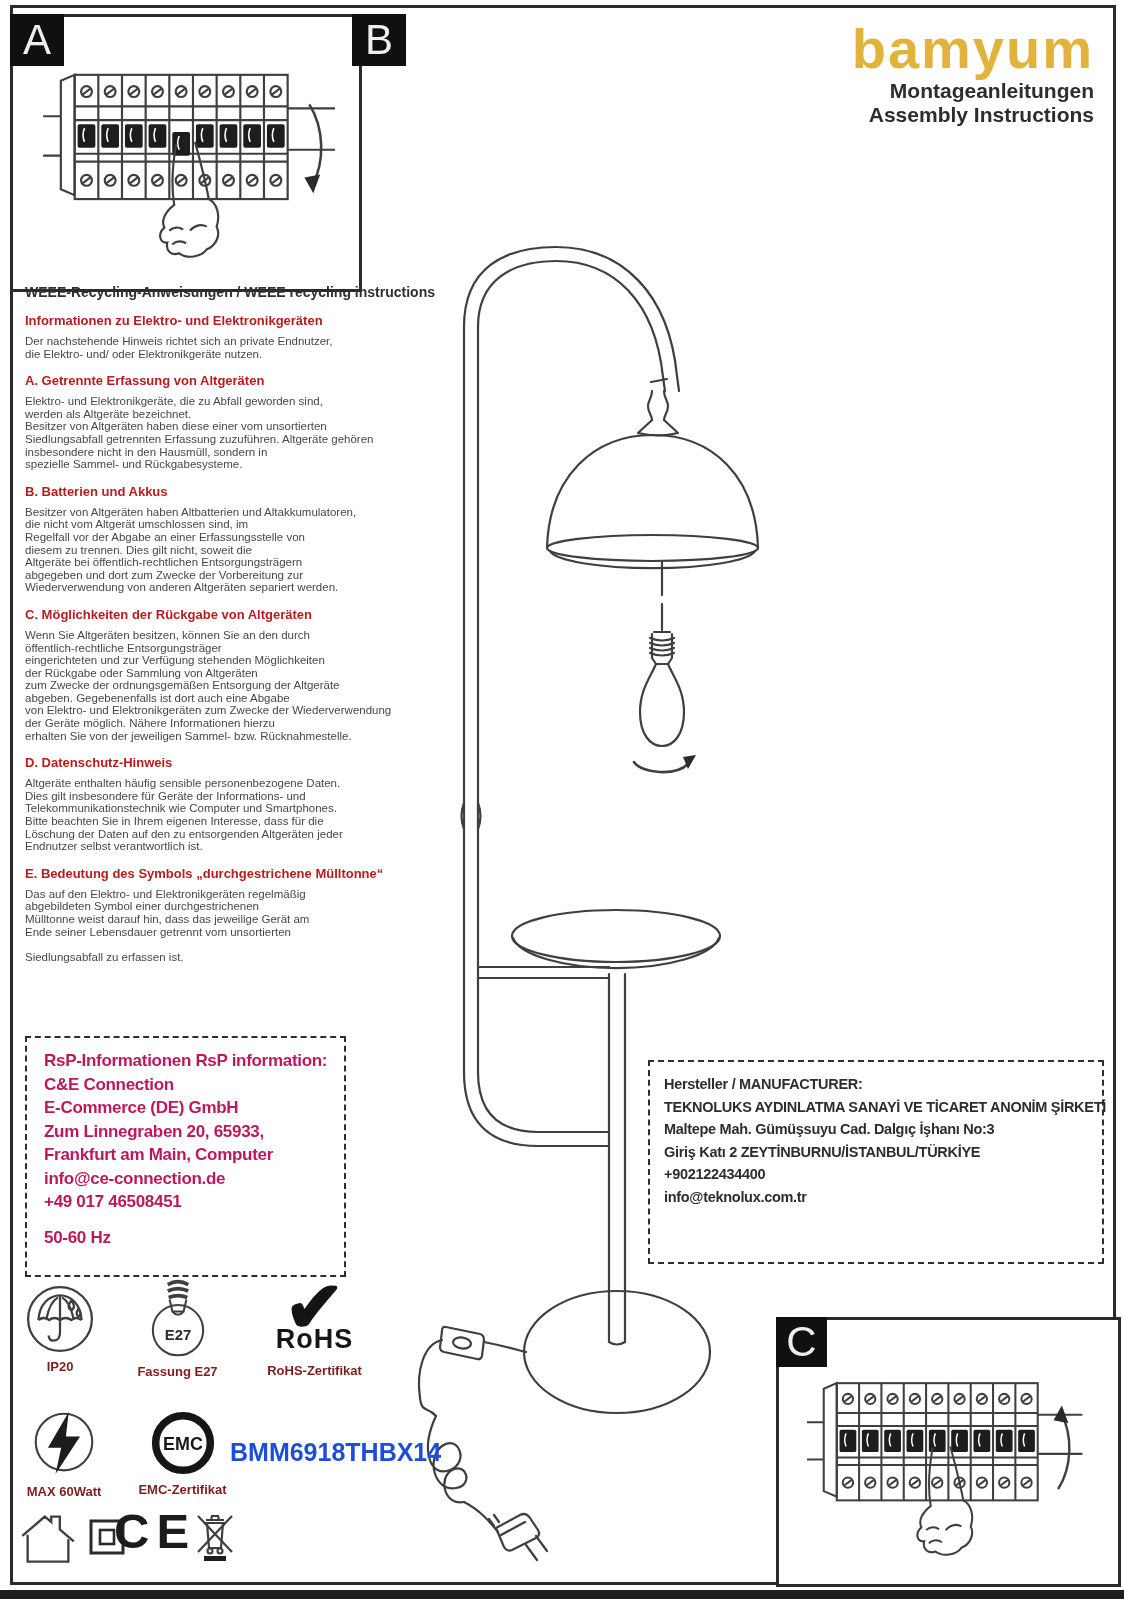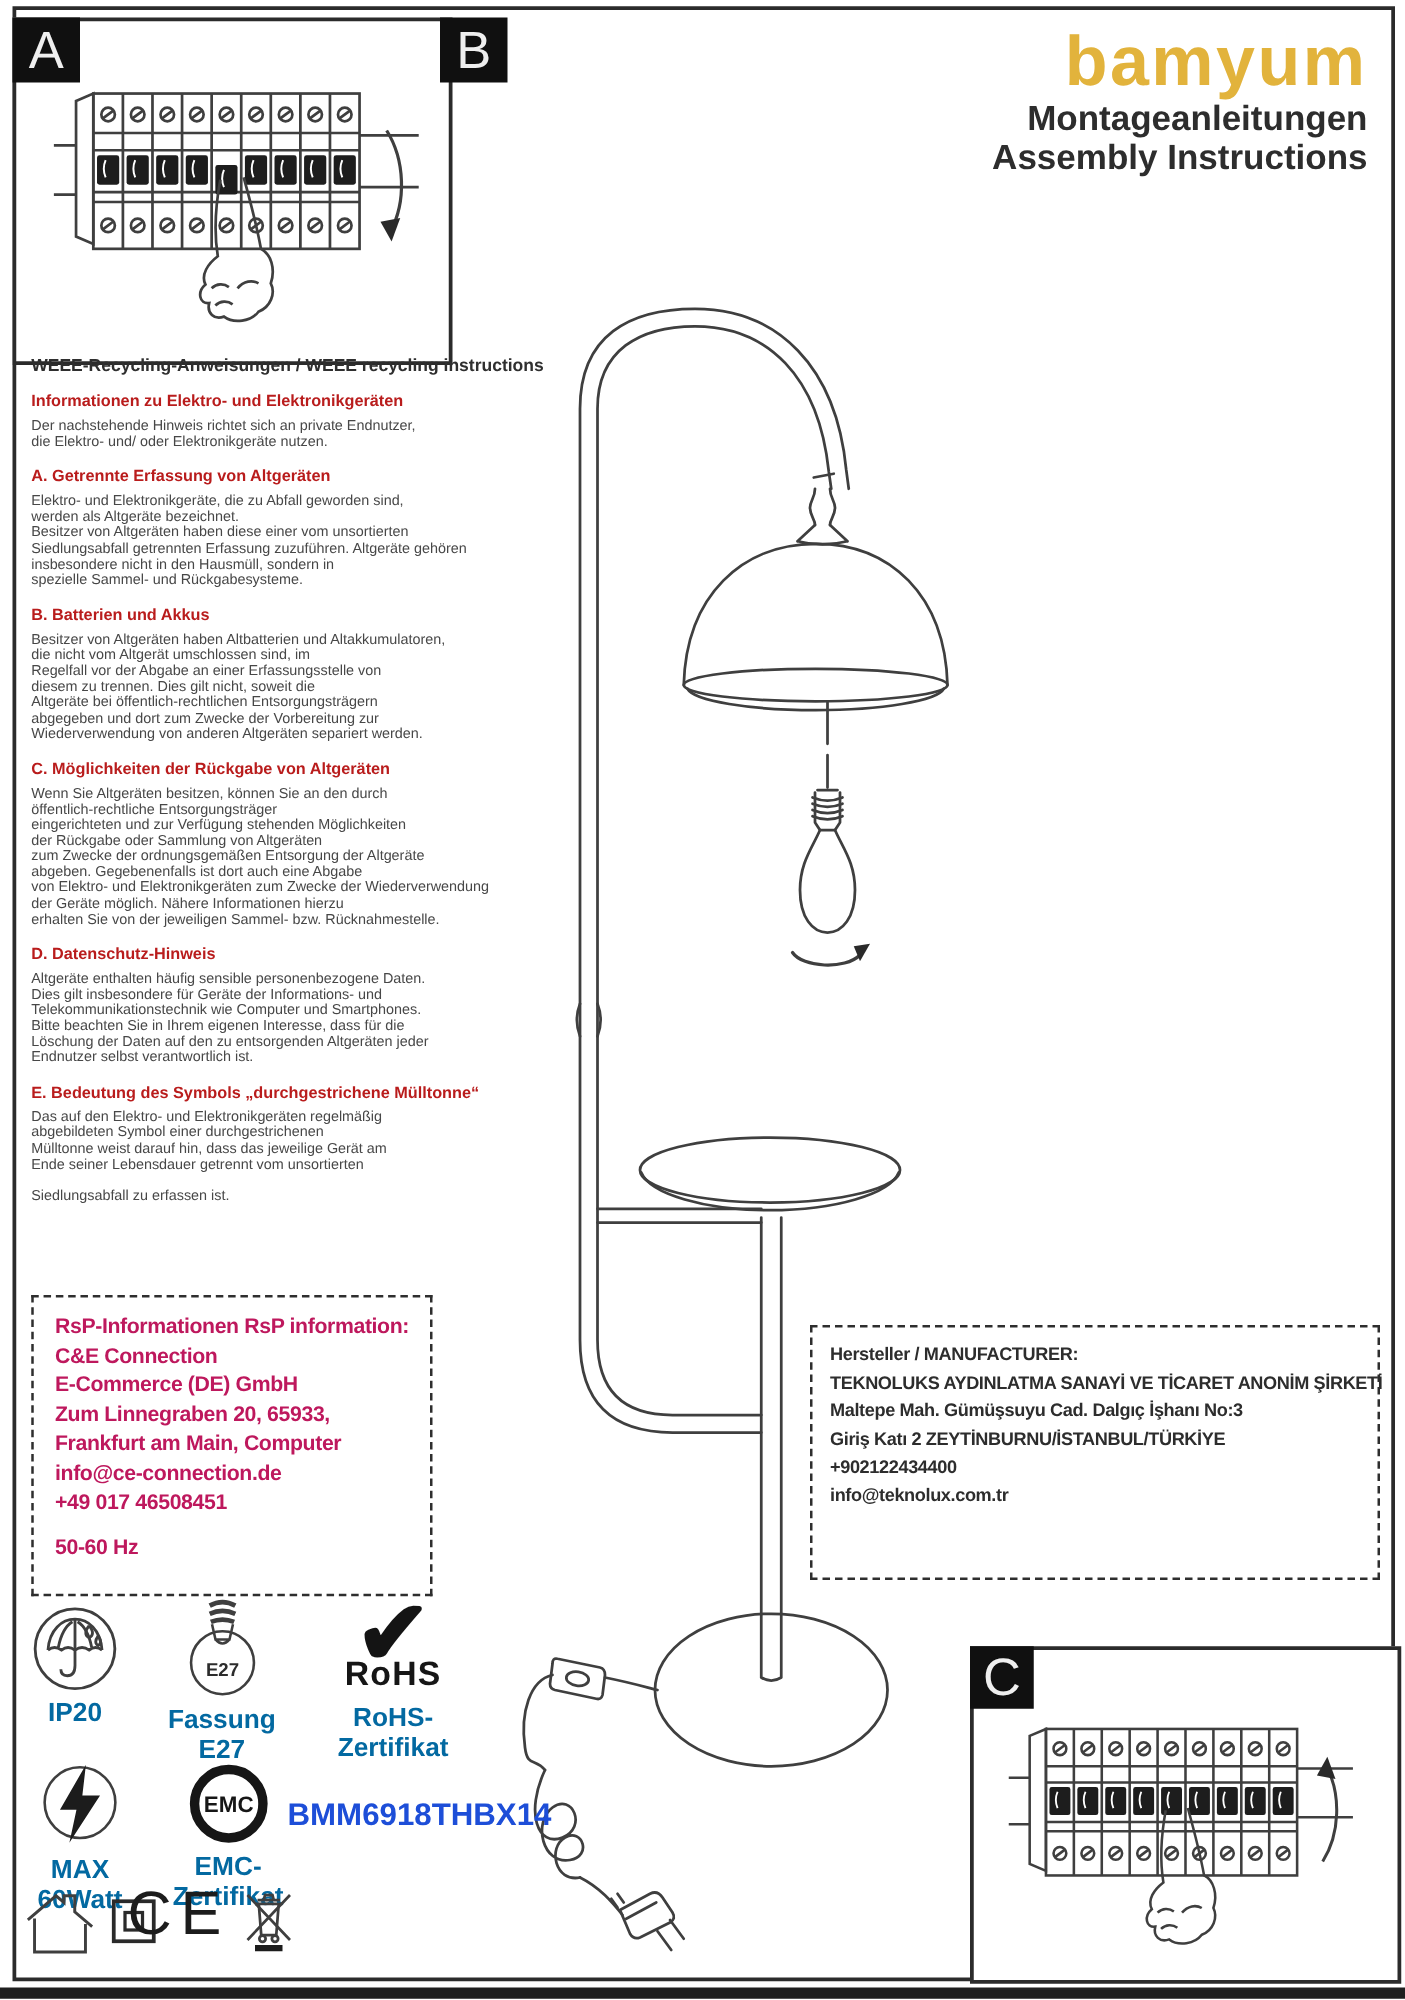--- a/index.html
+++ b/index.html
@@ -19,21 +19,21 @@
   .box-c{left:776px;top:1317px;width:339px;height:264px;}
   .step-label{width:54px;height:52px;background:#101010;color:#efefef;
       display:flex;align-items:center;justify-content:center;font-size:42px;font-weight:400;}
   .label-in-box{position:absolute;left:-3px;top:-3px;}
   .label-b{left:352px;top:14px;}
   .label-c-size{width:51px;height:50px;}
 
   
   .brand-wrap{top:20px;right:30px;text-align:right;}
   .brand-name{font-size:56px;font-weight:bold;letter-spacing:2px;line-height:1.05;color:#e2b33c;}
-  .brand-sub{font-size:28px;font-weight:bold;color:#2d2d2d;line-height:1.13;}
+  .brand-sub{font-size:21px;font-weight:bold;color:#2d2d2d;line-height:1.13;}
 
   
   .weee{left:25px;top:284px;width:436px;}
   .weee-title{font-size:14px;font-weight:bold;color:#2f2f2f;margin-bottom:9px;}
   .weee-h{font-size:13px;font-weight:bold;color:#b91c1c;margin:13px 0 7px 0;}
   .weee-b{font-size:11.5px;line-height:12.6px;color:#474747;}
 
   
   .dashed{border:2px dashed #2e2e2e;background:transparent;}
   .bulb-box{left:742px;top:688px;width:292px;height:106px;}
@@ -43,25 +43,25 @@
   .rsp-line{font-size:17px;font-weight:bold;letter-spacing:-0.3px;color:#be185d;line-height:23.5px;padding-left:17px;}
   .rsp-first{padding-top:11px;}
   .rsp-freq{padding-top:12px;}
   .man-box{left:648px;top:1060px;width:452px;height:200px;}
   .man-line{font-size:14.5px;font-weight:bold;letter-spacing:-0.3px;color:#2d2d2d;line-height:22.5px;padding-left:14px;}
   .man-first{padding-top:11px;}
   .man-made{padding-top:22px;}
 
   
   .cert{text-align:center;}
-  .cert-label{font-size:21px;font-weight:bold;color:#0369a1;margin-top:4px;}
+  .cert-label{font-size:13px;font-weight:bold;color:#7f1d1d;margin-top:4px;}
   .rohs-word{font-size:27px;font-weight:bold;color:#161616;letter-spacing:1px;margin-top:-14px;}
   .check-glyph{font-size:72px;line-height:62px;font-weight:bold;color:#141414;}
   .model-code{left:230px;top:1438px;font-size:25px;font-weight:bold;color:#1d4ed8;letter-spacing:0px;}
-  .ce-mark{left:102px;top:1503px;font-size:49px;font-weight:normal;color:#1c1c1c;letter-spacing:7px;}
+  .ce-mark{left:114px;top:1503px;font-size:49px;font-weight:bold;color:#1c1c1c;letter-spacing:7px;}
 
   svg{display:block;}
   .ink{stroke:#3f3f3f;fill:none;stroke-width:2.2;}
 </style>
 </head>
 <body>
 
 <div id="page">
 
   <div class="abs page-frame"></div>

